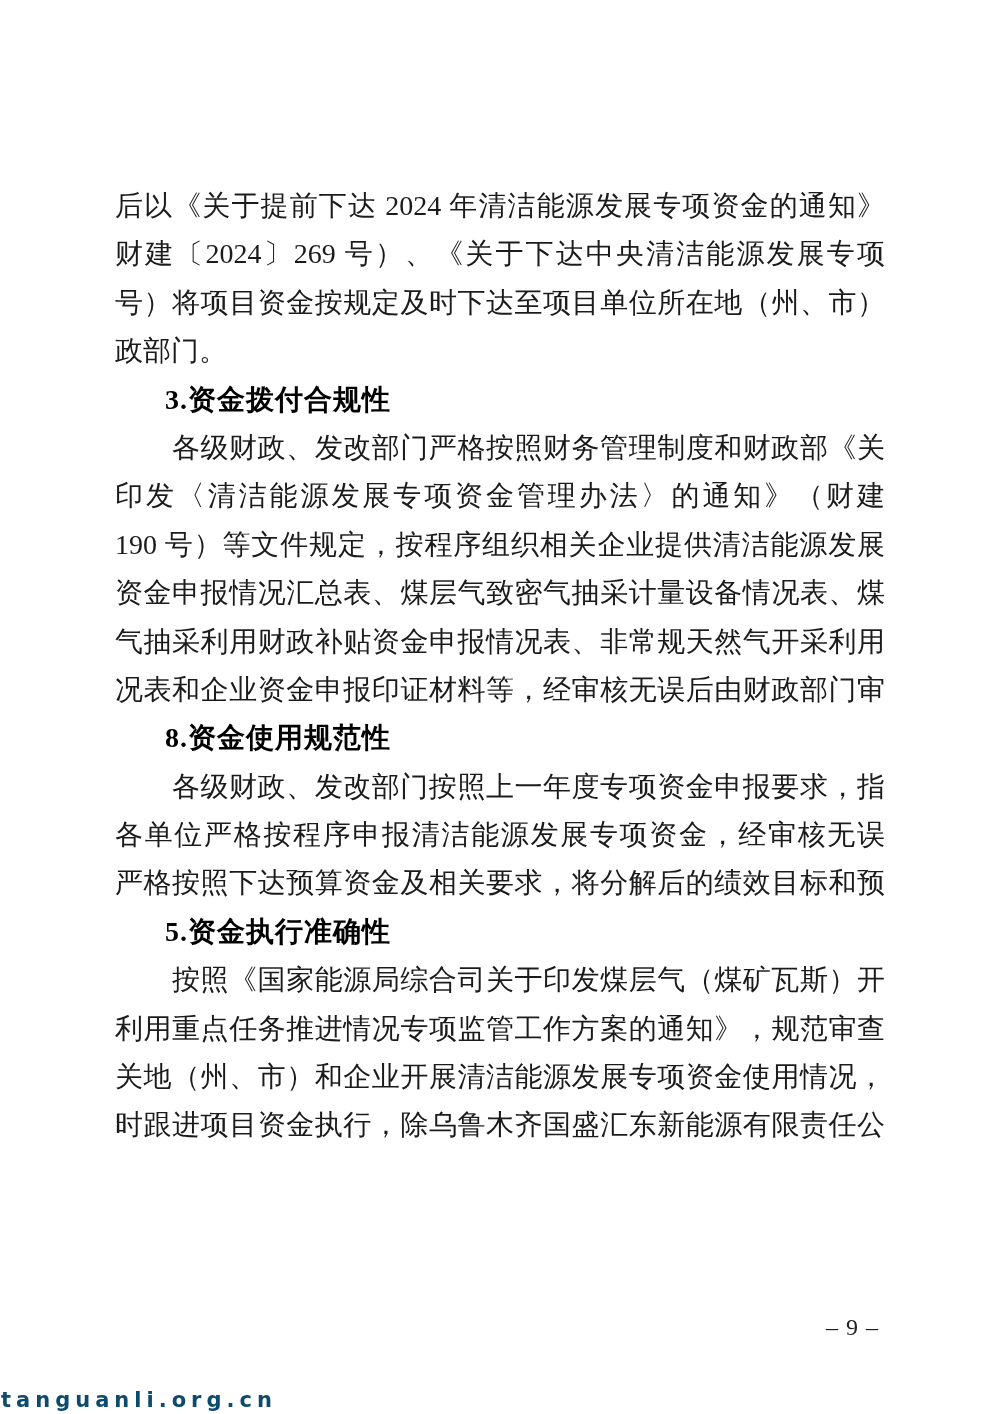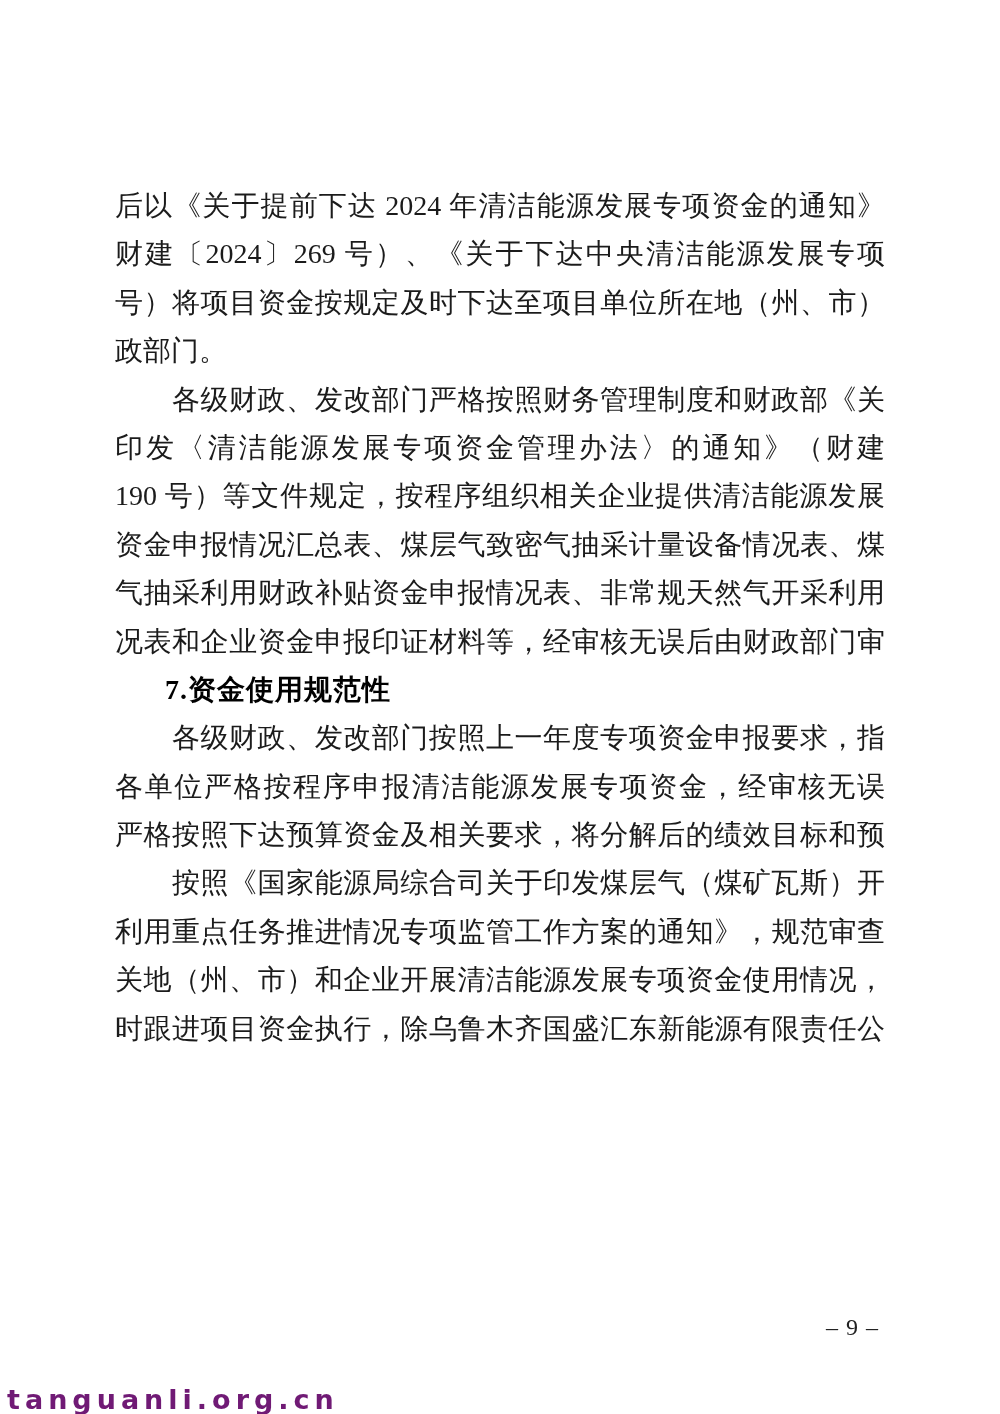--- a/index.html
+++ b/index.html
@@ -66,53 +66,55 @@
     width: 120px;
     font-size: 24px;
     line-height: 34px;
     color: #222222;
     letter-spacing: 1px;
     text-align: left;
     font-family: "Liberation Serif", "DejaVu Serif", serif;
   }
   .watermark {
     position: absolute;
-    left: 7px;
+    left: 1px;
     top: 1388px;
-    font-size: 27px;
+    font-size: 21px;
     line-height: 24px;
     font-weight: bold;
     letter-spacing: 5px;
-    color: #701a75;
+    color: #0c4a6e;
     font-family: "DejaVu Sans", "Liberation Sans", sans-serif;
   }
 </style>
 </head>
 <body>
 
 <div class="page">
 
   <main class="doc-body">
     <div class="line j">后以《关于提前下达 2024 年清洁能源发展专项资金的通知》（新</div>
     <div class="line j">财建〔2024〕269 号）、《关于下达中央清洁能源发展专项 2024</div>
     <div class="line j">号）将项目资金按规定及时下达至项目单位所在地（州、市）财</div>
     <div class="line jl">政部门。</div>
 
+    <div class="line h">3.资金拨付合规性</div>
     <div class="line j ind">各级财政、发改部门严格按照财务管理制度和财政部《关于</div>
     <div class="line j">印发〈清洁能源发展专项资金管理办法〉的通知》（财建〔2020〕</div>
     <div class="line j">190 号）等文件规定，按程序组织相关企业提供清洁能源发展专项</div>
     <div class="line j">资金申报情况汇总表、煤层气致密气抽采计量设备情况表、煤层</div>
     <div class="line j">气抽采利用财政补贴资金申报情况表、非常规天然气开采利用情</div>
     <div class="line j">况表和企业资金申报印证材料等，经审核无误后由财政部门审核</div>
 
-    <div class="line h">7.资金使用规范性</div>
+    <div class="line h">8.资金使用规范性</div>
     <div class="line j ind">各级财政、发改部门按照上一年度专项资金申报要求，指导</div>
     <div class="line j">各单位严格按程序申报清洁能源发展专项资金，经审核无误后，</div>
     <div class="line j">严格按照下达预算资金及相关要求，将分解后的绩效目标和预算</div>
 
+    <div class="line h">5.资金执行准确性</div>
     <div class="line j ind">按照《国家能源局综合司关于印发煤层气（煤矿瓦斯）开发</div>
     <div class="line j">利用重点任务推进情况专项监管工作方案的通知》，规范审查有</div>
     <div class="line j">关地（州、市）和企业开展清洁能源发展专项资金使用情况，及</div>
     <div class="line j">时跟进项目资金执行，除乌鲁木齐国盛汇东新能源有限责任公司</div>
   </main>
 
   <div class="page-number">– 9 –</div>
 
   <div class="watermark">tanguanli.org.cn</div>
 

